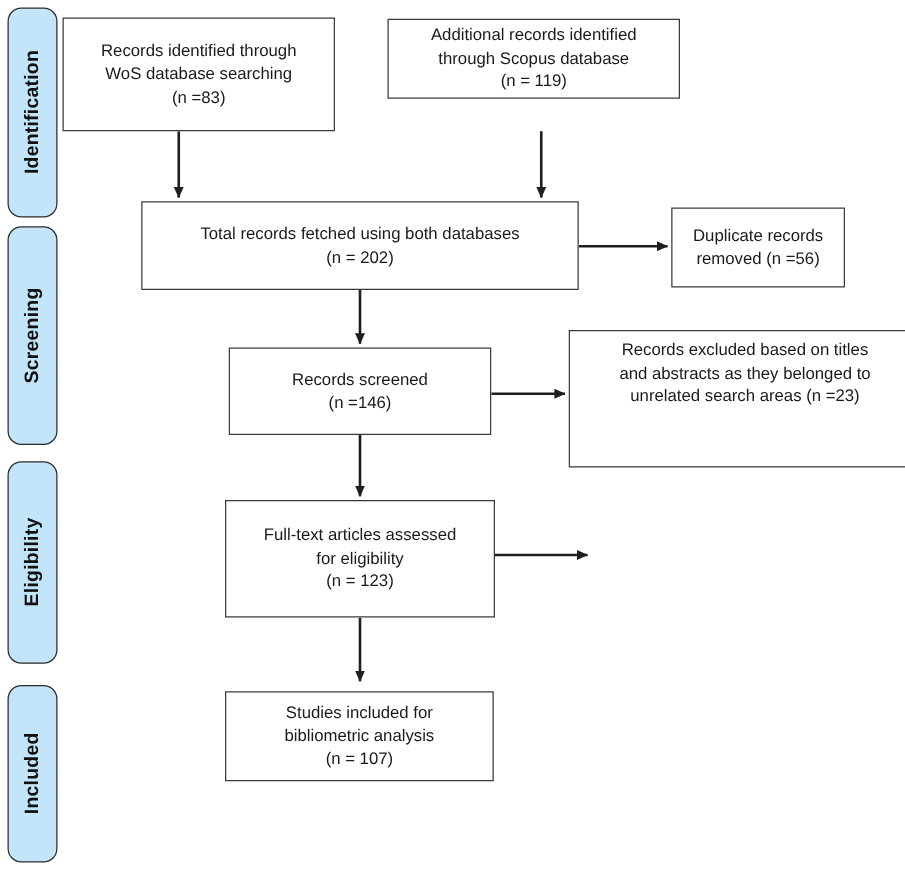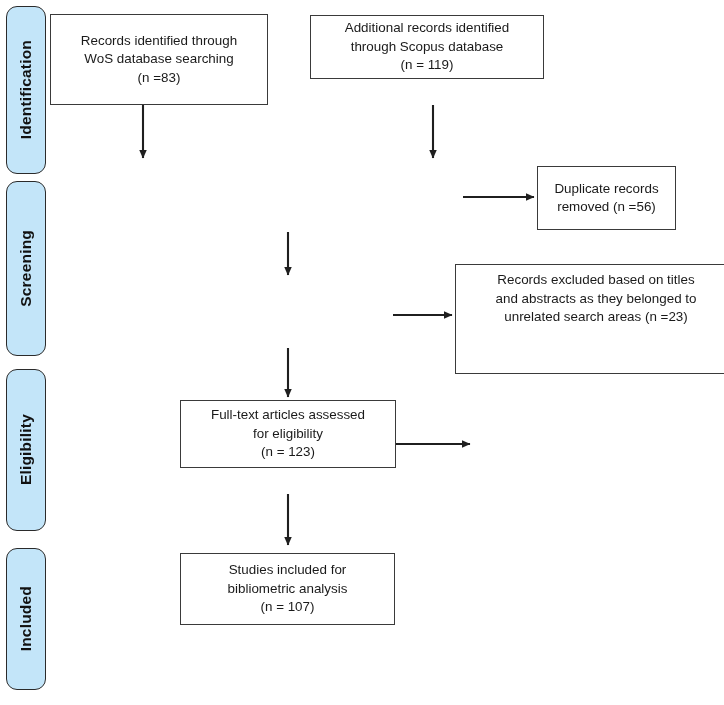--- a/index.html
+++ b/index.html
@@ -123,34 +123,42 @@
 WoS database searching
 (n =83)</span>
   </div>
 
   <div class="flow-box" style="left:310px; top:15px; width:234px; height:64px;">
     <span class="flow-box-text">Additional records identified
 through Scopus database
 (n = 119)</span>
   </div>
 
+  <div class="flow-box" style="left:113px; top:161px; width:350px; height:71px;">
+    <span class="flow-box-text">Total records fetched using both databases
+(n = 202)</span>
+  </div>
 
   <div class="flow-box" style="left:537px; top:166px; width:139px; height:64px;">
     <span class="flow-box-text">Duplicate records
 removed (n =56)</span>
   </div>
 
+  <div class="flow-box" style="left:183px; top:278px; width:210px; height:70px;">
+    <span class="flow-box-text">Records screened
+(n =146)</span>
+  </div>
 
   <div class="flow-box align-top" style="left:455px; top:264px; width:282px; height:110px;">
     <span class="flow-box-text">Records excluded based on titles
 and abstracts as they belonged to
 unrelated search areas (n =23)</span>
   </div>
 
-  <div class="flow-box" style="left:180px; top:400px; width:216px; height:68px;">
+  <div class="flow-box" style="left:180px; top:400px; width:216px; height:94px;">
     <span class="flow-box-text">Full-text articles assessed
 for eligibility
 (n = 123)</span>
   </div>
 
 
   <div class="flow-box" style="left:180px; top:553px; width:215px; height:72px;">
     <span class="flow-box-text">Studies included for
 bibliometric analysis
 (n = 107)</span>

